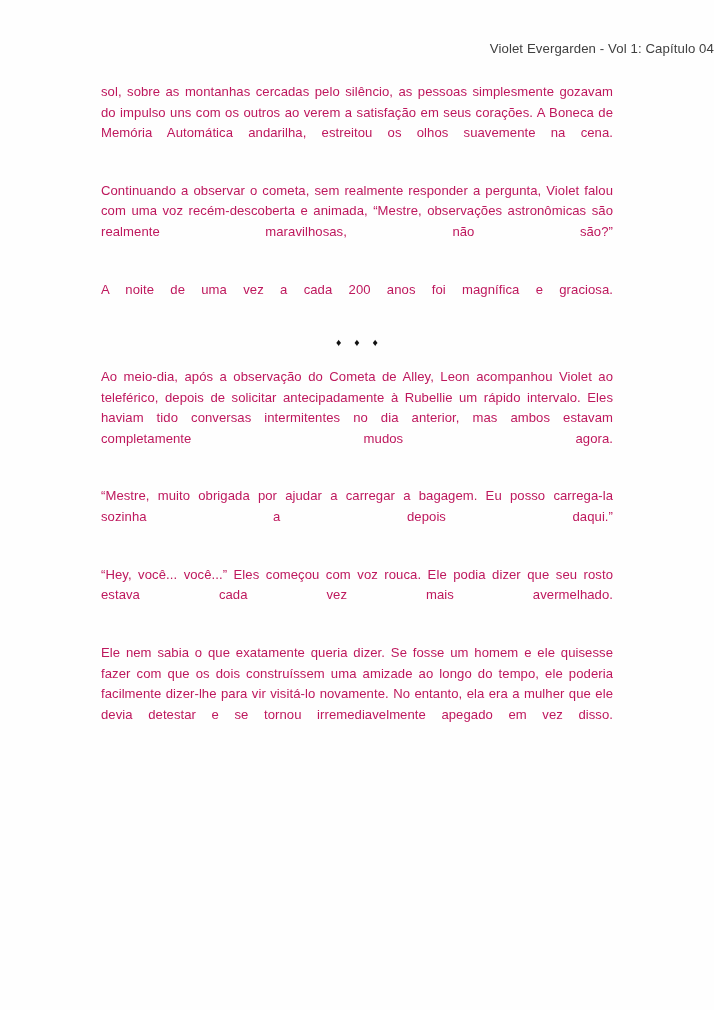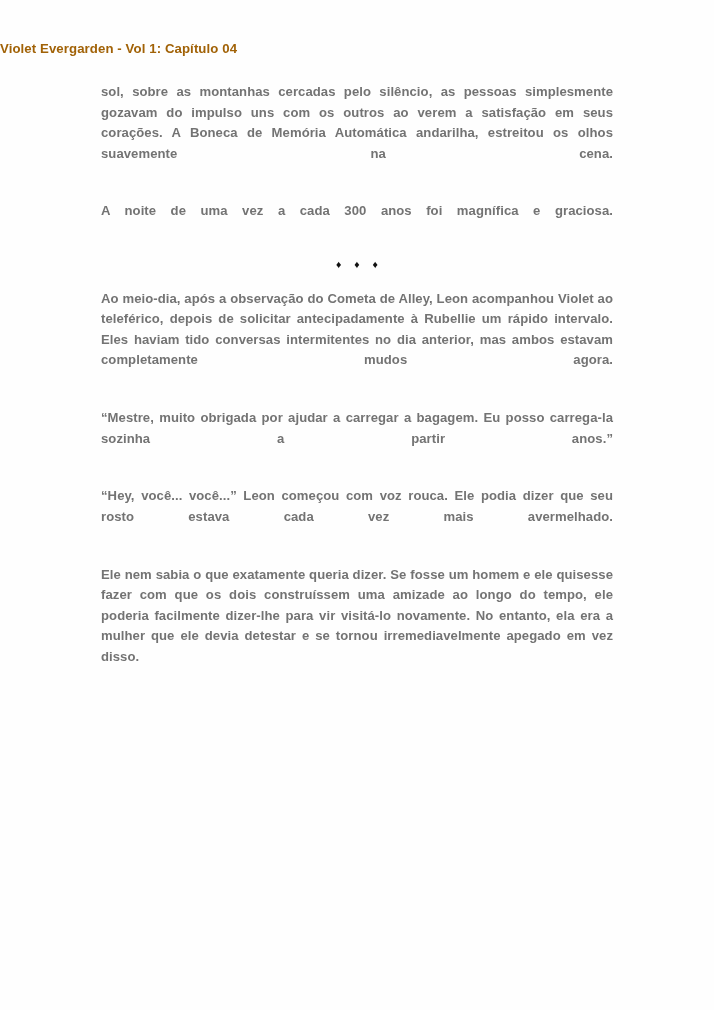--- a/index.html
+++ b/index.html
@@ -22,46 +22,45 @@
     position: relative;
     width: 714px;
     height: 1010px;
     background: #fefefe;
     box-sizing: border-box;
     padding: 0;
   }
 
   .page-header {
     width: 100%;
-    text-align: left;
+    text-align: right;
     font-size: 13.2px;
-    font-weight: bold;
-    color: #a16207;
+    font-weight: normal;
+    color: #404040;
     letter-spacing: 0.1px;
     padding-top: 41px;
     line-height: 1.2;
   }
 
   .content {
     position: absolute;
     left: 101px;
     top: 82px;
     width: 512px;
   }
 
   .para {
     font-size: 13.1px;
     line-height: 20.6px;
     text-align: justify;
     text-justify: inter-word;
-    color: #737373;
+    color: #be185d;
     margin: 0 0 16.5px 0;
     letter-spacing: 0.005em;
     word-spacing: 0.01em;
-    font-weight: bold;
   }
 
   .para:last-child {
     margin-bottom: 0;
   }
 
   
   .para::after {
     content: "";
     display: inline-block;
@@ -87,29 +86,30 @@
 
 <div class="page">
 
   <div class="page-header">Violet Evergarden - Vol 1: Capítulo 04</div>
 
   <div class="content">
 
     <p class="para">sol, sobre as montanhas cercadas pelo silêncio, as pessoas simplesmente gozavam do impulso uns com os outros ao verem a satisfação em seus corações. A Boneca de Memória Automática andarilha, estreitou os olhos suavemente na cena.</p>
 
 
+    <p class="para">Continuando a observar o cometa, sem realmente responder a pergunta, Violet falou com uma voz recém-descoberta e animada, “Mestre, observações astronômicas são realmente maravilhosas, não são?”</p>
 
-    <p class="para">A noite de uma vez a cada 300 anos foi magnífica e graciosa.</p>
+    <p class="para">A noite de uma vez a cada 200 anos foi magnífica e graciosa.</p>
 
     <div class="divider">♦ ♦ ♦</div>
 
     <p class="para">Ao meio-dia, após a observação do Cometa de Alley, Leon acompanhou Violet ao teleférico, depois de solicitar antecipadamente à Rubellie um rápido intervalo. Eles haviam tido conversas intermitentes no dia anterior, mas ambos estavam completamente mudos agora.</p>
 
 
-    <p class="para">“Mestre, muito obrigada por ajudar a carregar a bagagem. Eu posso carrega-la sozinha a partir anos.”</p>
+    <p class="para">“Mestre, muito obrigada por ajudar a carregar a bagagem. Eu posso carrega-la sozinha a depois daqui.”</p>
 
-    <p class="para">“Hey, você... você...” Leon começou com voz rouca. Ele podia dizer que seu rosto estava cada vez mais avermelhado.</p>
+    <p class="para">“Hey, você... você...” Eles começou com voz rouca. Ele podia dizer que seu rosto estava cada vez mais avermelhado.</p>
 
     <p class="para">Ele nem sabia o que exatamente queria dizer. Se fosse um homem e ele quisesse fazer com que os dois construíssem uma amizade ao longo do tempo, ele poderia facilmente dizer-lhe para vir visitá-lo novamente. No entanto, ela era a mulher que ele devia detestar e se tornou irremediavelmente apegado em vez disso.</p>
 
 
   </div>
 </div>
 
 </body></html>

